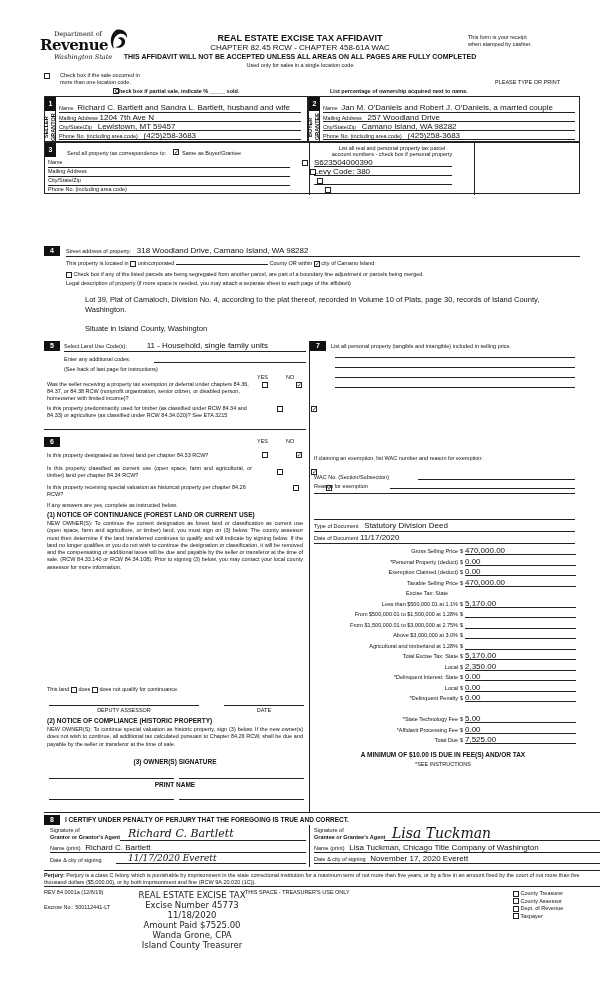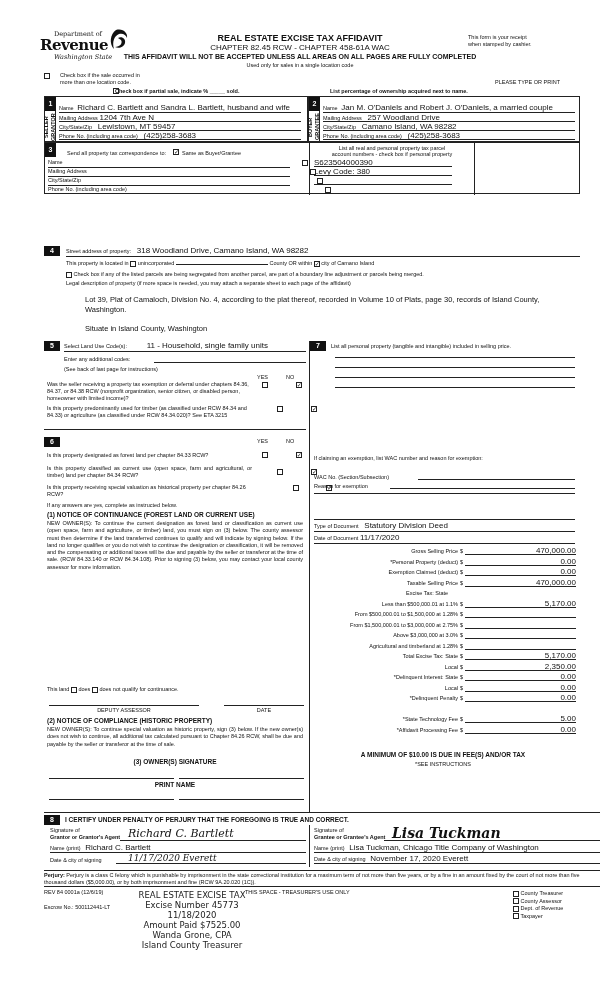--- a/index.html
+++ b/index.html
@@ -12,21 +12,21 @@
   .bold { font-weight: bold; }
   .num-box { background: #111; color: #fff; font-weight: bold; font-size: 7px; text-align: center; }
   .cb { display: inline-block; width: 6px; height: 6px; border: 0.8px solid #222; vertical-align: middle; position: relative; background: #fff; }
   .cb.checked::after { content: "✓"; position: absolute; left: 0; top: -2px; font-size: 6px; line-height: 8px; color: #111; }
   .line { border-bottom: 0.8px solid #222; }
   .box { border: 0.8px solid #222; }
   .vlabel { writing-mode: vertical-rl; transform: rotate(180deg); font-size: 7px; font-weight: bold; text-align: center; line-height: 7px; }
   .money-row { position: absolute; left: 0; width: 100%; height: 10px; font-size: 5.5px; }
   .money-row .lbl { position: absolute; right: 170px; top: 2px; text-align: right; white-space: nowrap; }
   .money-row .dollar { position: absolute; left: 150px; top: 2px; }
-  .money-row .val { position: absolute; left: 155px; right: 0; top: 0; height: 9px; border-bottom: 0.8px solid #222; text-align: right; font-size: 8px; line-height: 9px; }
+  .money-row .val { position: absolute; left: 155px; right: 0; top: 0; height: 9px; border-bottom: 0.8px solid #222; text-align: left; font-size: 8px; line-height: 9px; }
   .stamp { font-family: "DejaVu Sans", sans-serif; font-size: 8.5px; text-align: center; line-height: 10px; color: #222; }
 </style>
 </head>
 <body>
 
 
 
 
 <div class="abs" style="left:40px;top:28px;width:90px;height:40px;">
   <div class="abs" style="left:14px;top:2px;font-size:6.5px;font-family:'DejaVu Serif',serif;">Department of</div>
@@ -327,20 +327,25 @@
     <div class="money-row" style="top:168px;">
         <span class="lbl" style="right:118px;">*State Technology Fee</span>
         <span class="dollar">$</span>
         <span class="val">5.00</span>
       </div>
     <div class="money-row" style="top:178.5px;">
         <span class="lbl" style="right:118px;">*Affidavit Processing Fee</span>
         <span class="dollar">$</span>
         <span class="val">0.00</span>
       </div>
+    <div class="money-row" style="top:189px;">
+        <span class="lbl" style="right:118px;">Total Due</span>
+        <span class="dollar">$</span>
+        <span class="val">7,525.00</span>
+      </div>
   </div>
 
   <div class="abs bold" style="left:0;width:266px;top:410px;text-align:center;font-size:6.5px;">A MINIMUM OF $10.00 IS DUE IN FEE(S) AND/OR TAX</div>
   <div class="abs small" style="left:0;width:266px;top:420px;text-align:center;">*SEE INSTRUCTIONS</div>
 </div>
 
 
 <div class="abs" style="left:44px;top:812px;width:556px;height:56px;border-top:0.8px solid #222;">
   <div class="abs num-box" style="left:0;top:2px;width:16px;height:10px;line-height:10px;">8</div>
   <div class="abs bold" style="left:21px;top:3px;font-size:6.5px;">I CERTIFY UNDER PENALTY OF PERJURY THAT THE FOREGOING IS TRUE AND CORRECT.</div>
@@ -356,21 +361,21 @@
   </div>
   <div class="abs small" style="left:6px;top:44px;">Date &amp; city of signing</div>
   <div class="abs line" style="left:72px;top:40px;width:190px;height:11px;">
     <span class="hw" style="font-size:9px;margin-left:12px;">11/17/2020  Everett</span>
   </div>
 
   <div class="abs" style="left:265px;top:12px;height:42px;border-left:0.8px solid #222;"></div>
 
   <div class="abs small" style="left:270px;top:14px;">Signature of</div>
   <div class="abs small bold" style="left:270px;top:21px;">Grantee or Grantee's Agent</div>
-  <div class="abs line" style="left:340px;top:12px;width:216px;height:16px;font-weight:bold;">
+  <div class="abs line" style="left:340px;top:12px;width:216px;height:16px;">
     <span class="hw" style="font-size:14px;margin-left:8px;">Lisa Tuckman</span>
   </div>
   <div class="abs line" style="left:270px;top:30px;width:286px;height:10px;">
     <span class="small">Name (print)</span>
     <span class="filled" style="margin-left:3px;">Lisa Tuckman, Chicago Title Company of Washington</span>
   </div>
   <div class="abs line" style="left:270px;top:41px;width:286px;height:10px;">
     <span class="small">Date &amp; city of signing</span>
     <span class="filled" style="margin-left:3px;">November 17, 2020 Everett</span>
   </div>

